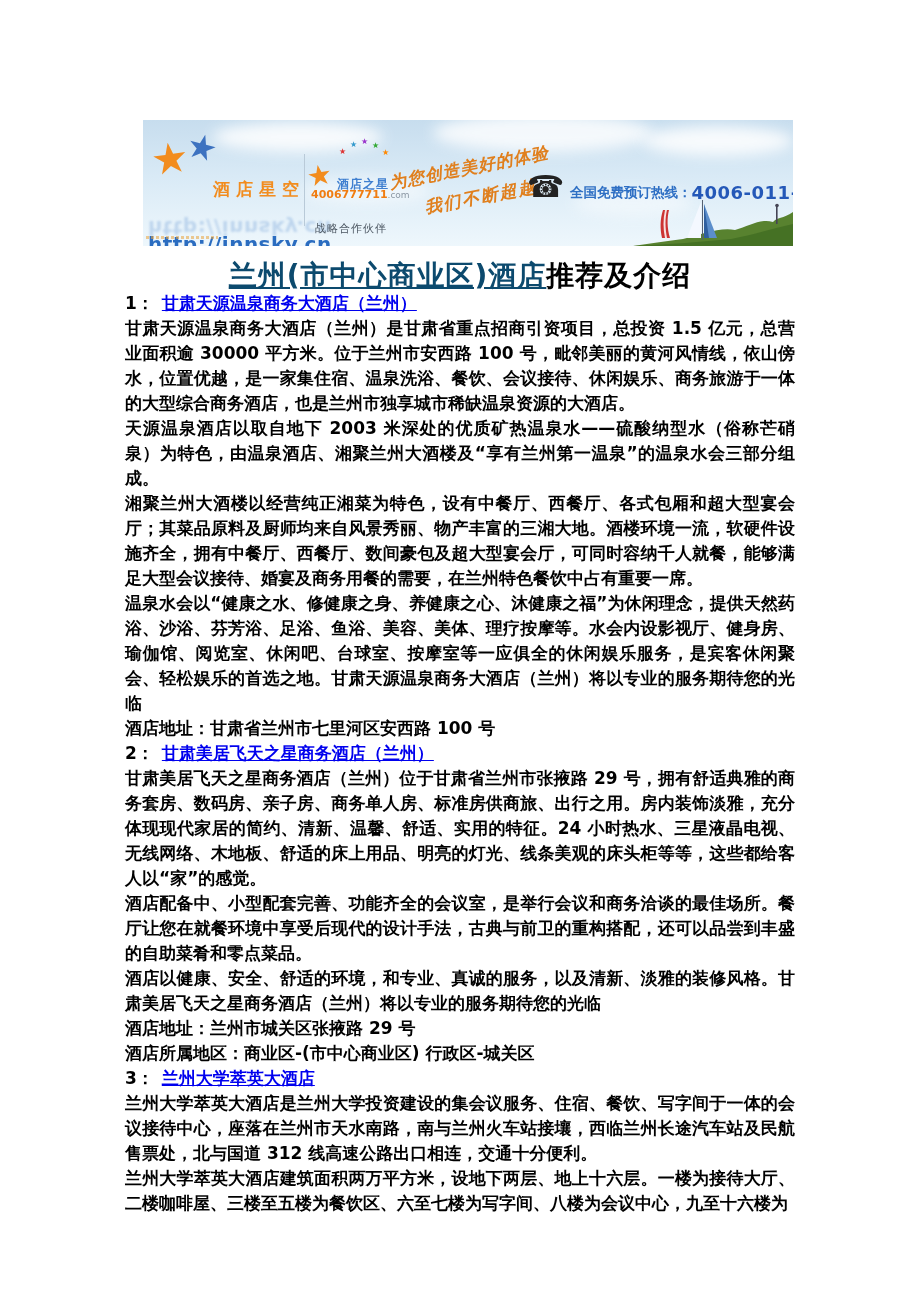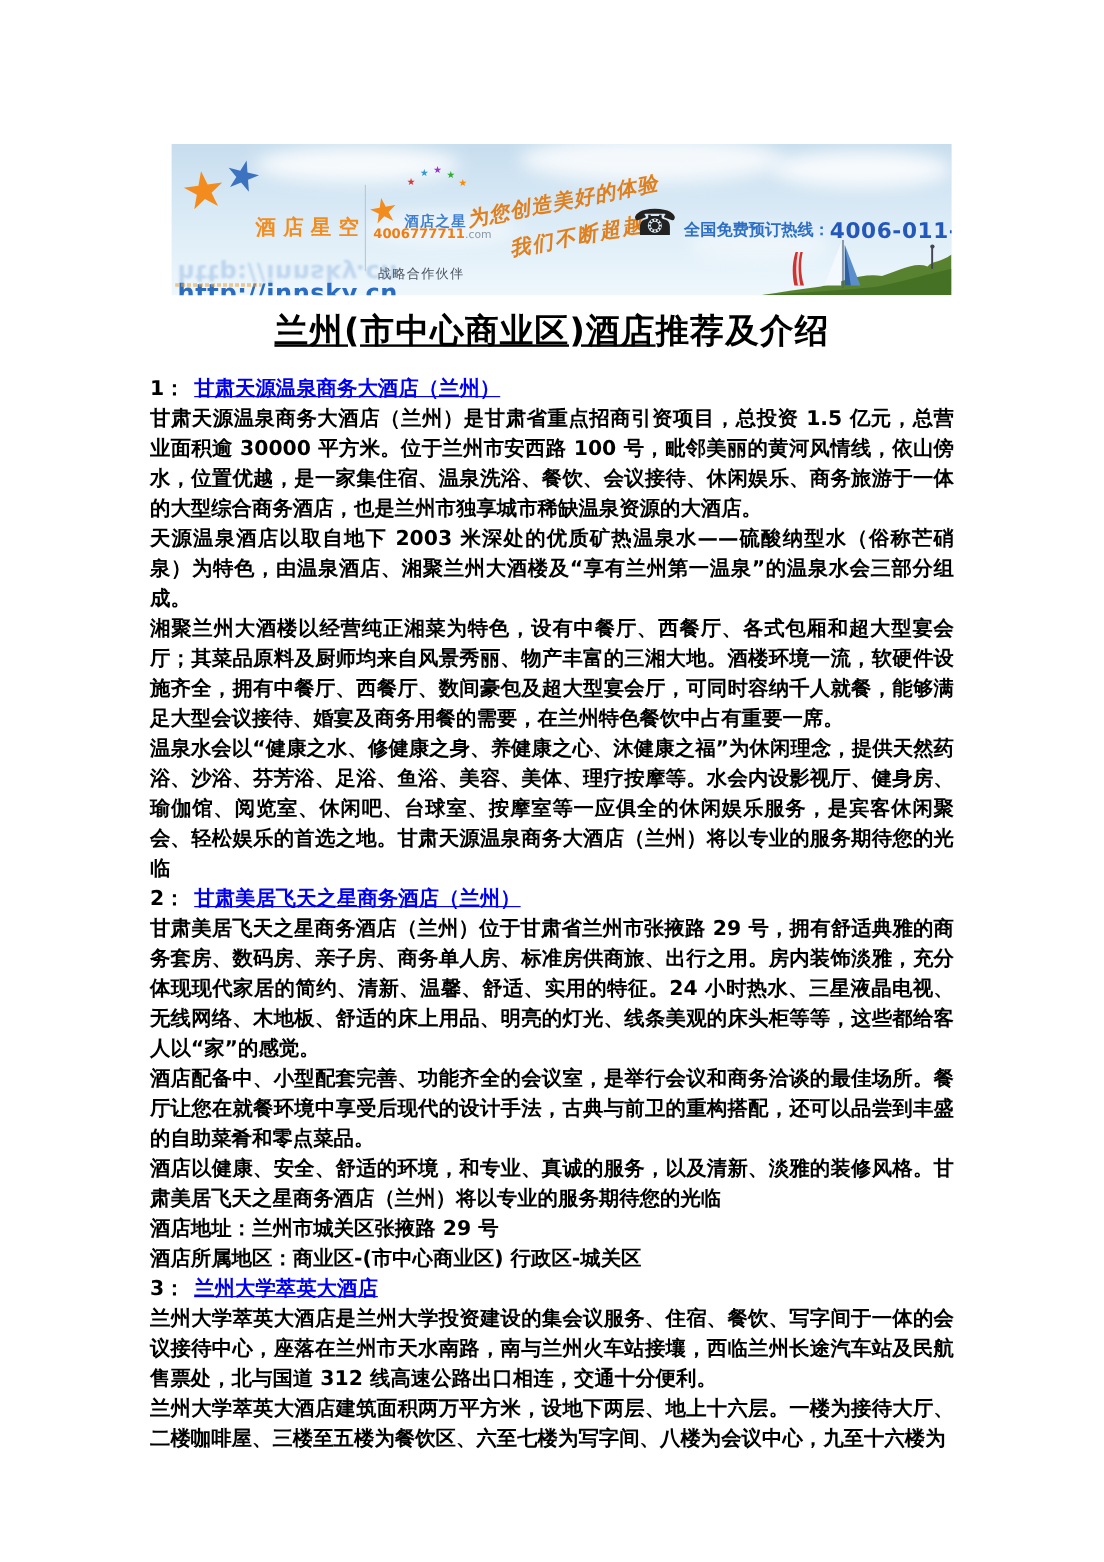--- a/index.html
+++ b/index.html
@@ -50,23 +50,23 @@
   .hotline-label{font-size:13.5px;font-weight:700;color:#2e6fc4;vertical-align:2px;padding-left:11px;}
   .hotline-number{font-size:18px;font-weight:700;color:#2458b8;letter-spacing:.5px;}
   .scenery{position:absolute;right:0;bottom:0;}
   .banner-reflect-strip{position:absolute;left:3px;top:116px;width:72px;height:3px;opacity:.55;
     background:repeating-linear-gradient(90deg,#e8a23c 0 3px,transparent 3px 5px);}
   
   .doc-title{
     position:absolute;left:125px;top:256px;width:670px;text-align:center;
     font-size:28px;font-weight:700;line-height:40px;letter-spacing:1px;
   }
-  .doc-title a{color:#000000;text-decoration:underline;}
+  .doc-title a{color:#0c4a6e;text-decoration:underline;}
   .doc-title .rest{color:#000;}
-  .content{position:absolute;left:125px;top:312px;width:670px;}
+  .content{position:absolute;left:125px;top:291px;width:670px;}
   .sec-heading{font-size:17px;line-height:25px;font-weight:700;margin:0;}
   .sec-heading .sec-num{color:#000;margin-right:8px;}
   .sec-heading a{color:#0000ee;text-decoration:underline;}
   .para{margin:0;font-size:17px;line-height:25px;font-weight:700;color:#000;
     text-align:justify;}
 </style>
 </head>
 <body>
 
 <div class="banner">
@@ -127,20 +127,21 @@
 
 <div class="content">
 
   <p class="sec-heading">
     <span class="sec-num">1：</span><a href="#">甘肃天源温泉商务大酒店（兰州）</a>
   </p>
   <p class="para">甘肃天源温泉商务大酒店（兰州）是甘肃省重点招商引资项目，总投资 1.5 亿元，总营业面积逾 30000 平方米。位于兰州市安西路 100 号，毗邻美丽的黄河风情线，依山傍水，位置优越，是一家集住宿、温泉洗浴、餐饮、会议接待、休闲娱乐、商务旅游于一体的大型综合商务酒店，也是兰州市独享城市稀缺温泉资源的大酒店。</p>
   <p class="para">天源温泉酒店以取自地下 2003 米深处的优质矿热温泉水——硫酸纳型水（俗称芒硝泉）为特色，由温泉酒店、湘聚兰州大酒楼及“享有兰州第一温泉”的温泉水会三部分组成。</p>
   <p class="para">湘聚兰州大酒楼以经营纯正湘菜为特色，设有中餐厅、西餐厅、各式包厢和超大型宴会厅；其菜品原料及厨师均来自风景秀丽、物产丰富的三湘大地。酒楼环境一流，软硬件设施齐全，拥有中餐厅、西餐厅、数间豪包及超大型宴会厅，可同时容纳千人就餐，能够满足大型会议接待、婚宴及商务用餐的需要，在兰州特色餐饮中占有重要一席。</p>
   <p class="para">温泉水会以“健康之水、修健康之身、养健康之心、沐健康之福”为休闲理念，提供天然药浴、沙浴、芬芳浴、足浴、鱼浴、美容、美体、理疗按摩等。水会内设影视厅、健身房、瑜伽馆、阅览室、休闲吧、台球室、按摩室等一应俱全的休闲娱乐服务，是宾客休闲聚会、轻松娱乐的首选之地。甘肃天源温泉商务大酒店（兰州）将以专业的服务期待您的光临</p>
+  <p class="para">酒店地址：甘肃省兰州市七里河区安西路 100 号</p>
 
   <p class="sec-heading">
     <span class="sec-num">2：</span><a href="#">甘肃美居飞天之星商务酒店（兰州）</a>
   </p>
   <p class="para">甘肃美居飞天之星商务酒店（兰州）位于甘肃省兰州市张掖路 29 号，拥有舒适典雅的商务套房、数码房、亲子房、商务单人房、标准房供商旅、出行之用。房内装饰淡雅，充分体现现代家居的简约、清新、温馨、舒适、实用的特征。24 小时热水、三星液晶电视、无线网络、木地板、舒适的床上用品、明亮的灯光、线条美观的床头柜等等，这些都给客人以“家”的感觉。</p>
   <p class="para">酒店配备中、小型配套完善、功能齐全的会议室，是举行会议和商务洽谈的最佳场所。餐厅让您在就餐环境中享受后现代的设计手法，古典与前卫的重构搭配，还可以品尝到丰盛的自助菜肴和零点菜品。</p>
   <p class="para">酒店以健康、安全、舒适的环境，和专业、真诚的服务，以及清新、淡雅的装修风格。甘肃美居飞天之星商务酒店（兰州）将以专业的服务期待您的光临</p>
   <p class="para">酒店地址：兰州市城关区张掖路 29 号</p>
   <p class="para">酒店所属地区：商业区-(市中心商业区) 行政区-城关区</p>
 

